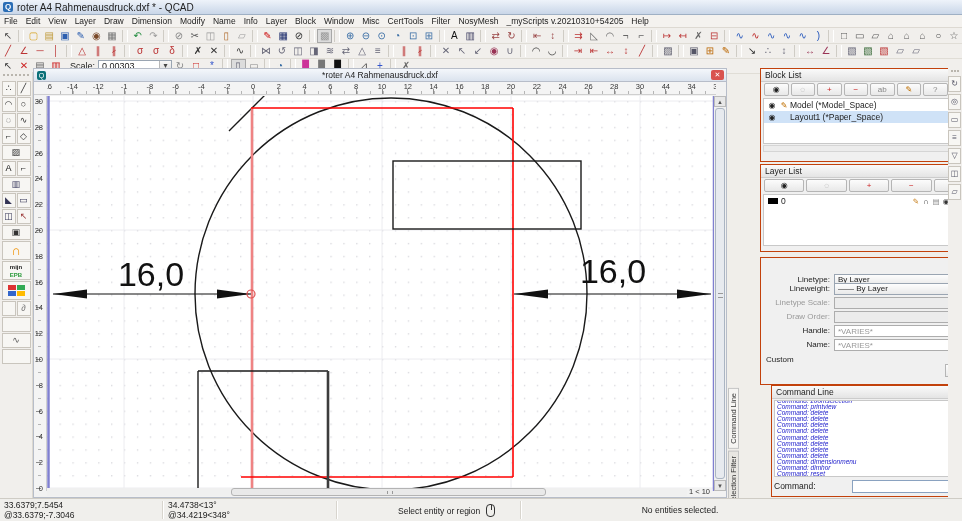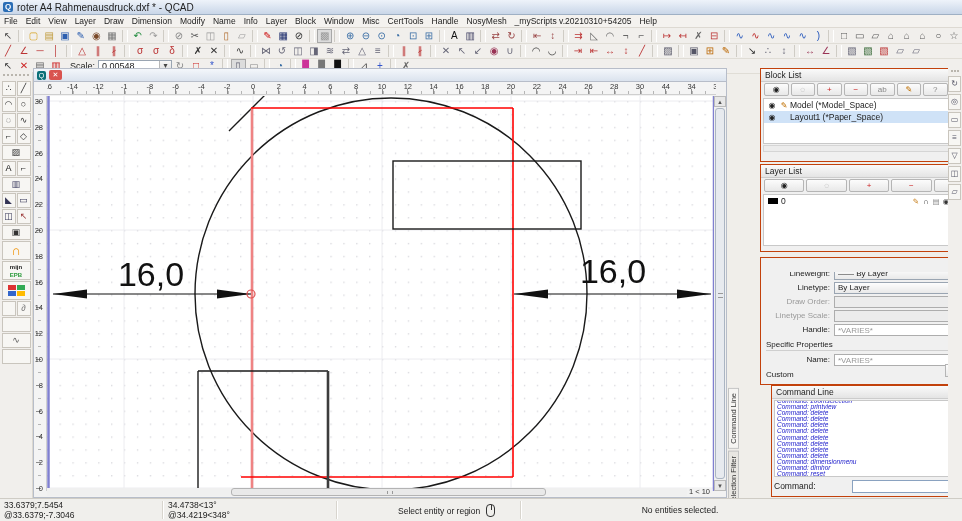--- a/index.html
+++ b/index.html
@@ -192,21 +192,21 @@
       <span class="menu-item">Draw</span>
       <span class="menu-item">Dimension</span>
       <span class="menu-item">Modify</span>
       <span class="menu-item">Name</span>
       <span class="menu-item">Info</span>
       <span class="menu-item">Layer</span>
       <span class="menu-item">Block</span>
       <span class="menu-item">Window</span>
       <span class="menu-item">Misc</span>
       <span class="menu-item">CertTools</span>
-      <span class="menu-item">Handle</span>
+      <span class="menu-item">Filter</span>
       <span class="menu-item">NosyMesh</span>
       <span class="menu-item">_myScripts v.20210310+54205</span>
       <span class="menu-item">Help</span>
     </div>
 
   <div id="tb1" class="toolbar">
       <button class="tbtn"><span class="glyph" style="color: rgb(68, 68, 68);">↖</span></button>
       <span class="tbsep"></span>
       <button class="tbtn"><span class="glyph" style="color: rgb(216, 166, 42);">▢</span></button>
       <button class="tbtn"><span class="glyph" style="color: rgb(192, 154, 58);">▤</span></button>
@@ -341,21 +341,21 @@
 
   <div id="tb3" class="toolbar">
     <span id="tb3-left" style="display:flex">
         <button class="tbtn"><span class="glyph" style="color: rgb(51, 51, 51);">↖</span></button>
         <button class="tbtn"><span class="glyph" style="color: rgb(204, 34, 34);">✕</span></button>
         <button class="tbtn"><span class="glyph" style="color: rgb(102, 102, 102);">▤</span></button>
         <button class="tbtn"><span class="glyph" style="color: rgb(204, 34, 34);">▥</span></button>
       </span>
     <span class="scale-label">Scale:</span>
     <span class="scale-combo">
-      <span class="val">0.00548</span>
+      <span class="val">0.00303</span>
       <span class="combo-arrow">▾</span>
     </span>
     <span id="tb3-right" style="display:flex">
         <button class="tbtn"><span class="glyph" style="color: rgb(136, 136, 136);">↻</span></button>
         <button class="tbtn"><span class="glyph" style="color: rgb(204, 34, 34);">□</span></button>
         <button class="tbtn"><span class="glyph" style="color: rgb(51, 85, 204);">*</span></button>
         <span class="tbsep"></span>
         <button class="tbtn pressed"><span class="glyph" style="color: rgb(102, 102, 119);">▯</span></button>
         <button class="tbtn"><span class="glyph" style="color: rgb(136, 136, 136);">▭</span></button>
         <span class="tbsep"></span>
@@ -409,20 +409,21 @@
         <button class="ltbtn"><span class="glyph" style="color: rgb(119, 119, 119);">∂</span></button>
         <button class="ltbtn wide"><span class="glyph" style="color: rgb(51, 51, 51);"></span></button>
         <button class="ltbtn wide"><span class="glyph" style="color: rgb(85, 85, 85);">∿</span></button>
         <button class="ltbtn wide"><span class="glyph" style="color: rgb(51, 51, 51);"></span></button>
       </div>
   </div>
 
   <div id="mdi">
     <div id="mdi-titlebar">
       <span class="mdi-icon">Q</span>
+      <span id="mdi-title">*roter A4 Rahmenausdruck.dxf</span>
       <span class="mdi-close">✕</span>
     </div>
     <div id="ruler-corner"></div>
     <div id="h-ruler">
         <span class="hnum" style="left: -9.4px;">-16</span>
         <span class="hnum" style="left: 16.4px;">-14</span>
         <span class="hnum" style="left: 42.2px;">-12</span>
         <span class="hnum" style="left: 68px;">-1</span>
         <span class="hnum" style="left: 93.8px;">-8</span>
         <span class="hnum" style="left: 119.6px;">-6</span>
@@ -594,48 +595,47 @@
             <span style="color: rgb(232, 160, 0);">☀</span>
             <span style="color: rgb(153, 153, 153);">⊓</span>
           </span>
         </div>
       </div>
   </div>
 
   <div id="prop-editor" class="panel">
     <div id="pe-body">
       <div id="pe-fields">
+          <div class="pe-row">
+            <span class="pe-label">Linetype:</span>
+            <span class="pe-select">
+              <span>By Layer</span>
+              <span class="arr">▾</span>
+            </span>
+          </div>
           <div class="pe-row cut">
             <span class="pe-label">Lineweight:</span>
             <span class="pe-select">
               <span>—— By Layer</span>
               <span class="arr">▾</span>
             </span>
           </div>
           <div class="pe-row">
-            <span class="pe-label">Linetype:</span>
-            <span class="pe-select">
-              <span>By Layer</span>
-              <span class="arr">▾</span>
-            </span>
+            <span class="pe-label dis">Linetype Scale:</span>
+            <span class="pe-input dis"></span>
           </div>
           <div class="pe-row">
             <span class="pe-label dis">Draw Order:</span>
-            <span class="pe-input dis"></span>
-          </div>
-          <div class="pe-row">
-            <span class="pe-label dis">Linetype Scale:</span>
             <span class="pe-input dis"></span>
           </div>
           <div class="pe-row">
             <span class="pe-label">Handle:</span>
             <span class="pe-input">*VARIES*</span>
           </div>
         </div>
-      <div class="pe-section">Specific Properties</div>
       <div class="pe-row">
         <span class="pe-label">Name:</span>
         <span class="pe-input">*VARIES*</span>
       </div>
       <div class="pe-custom">Custom</div>
       <button class="pe-add">+</button>
     </div>
     <div id="pe-scroll">
       <span class="sa" style="top:0">▲</span>
       <div class="handle"></div>

